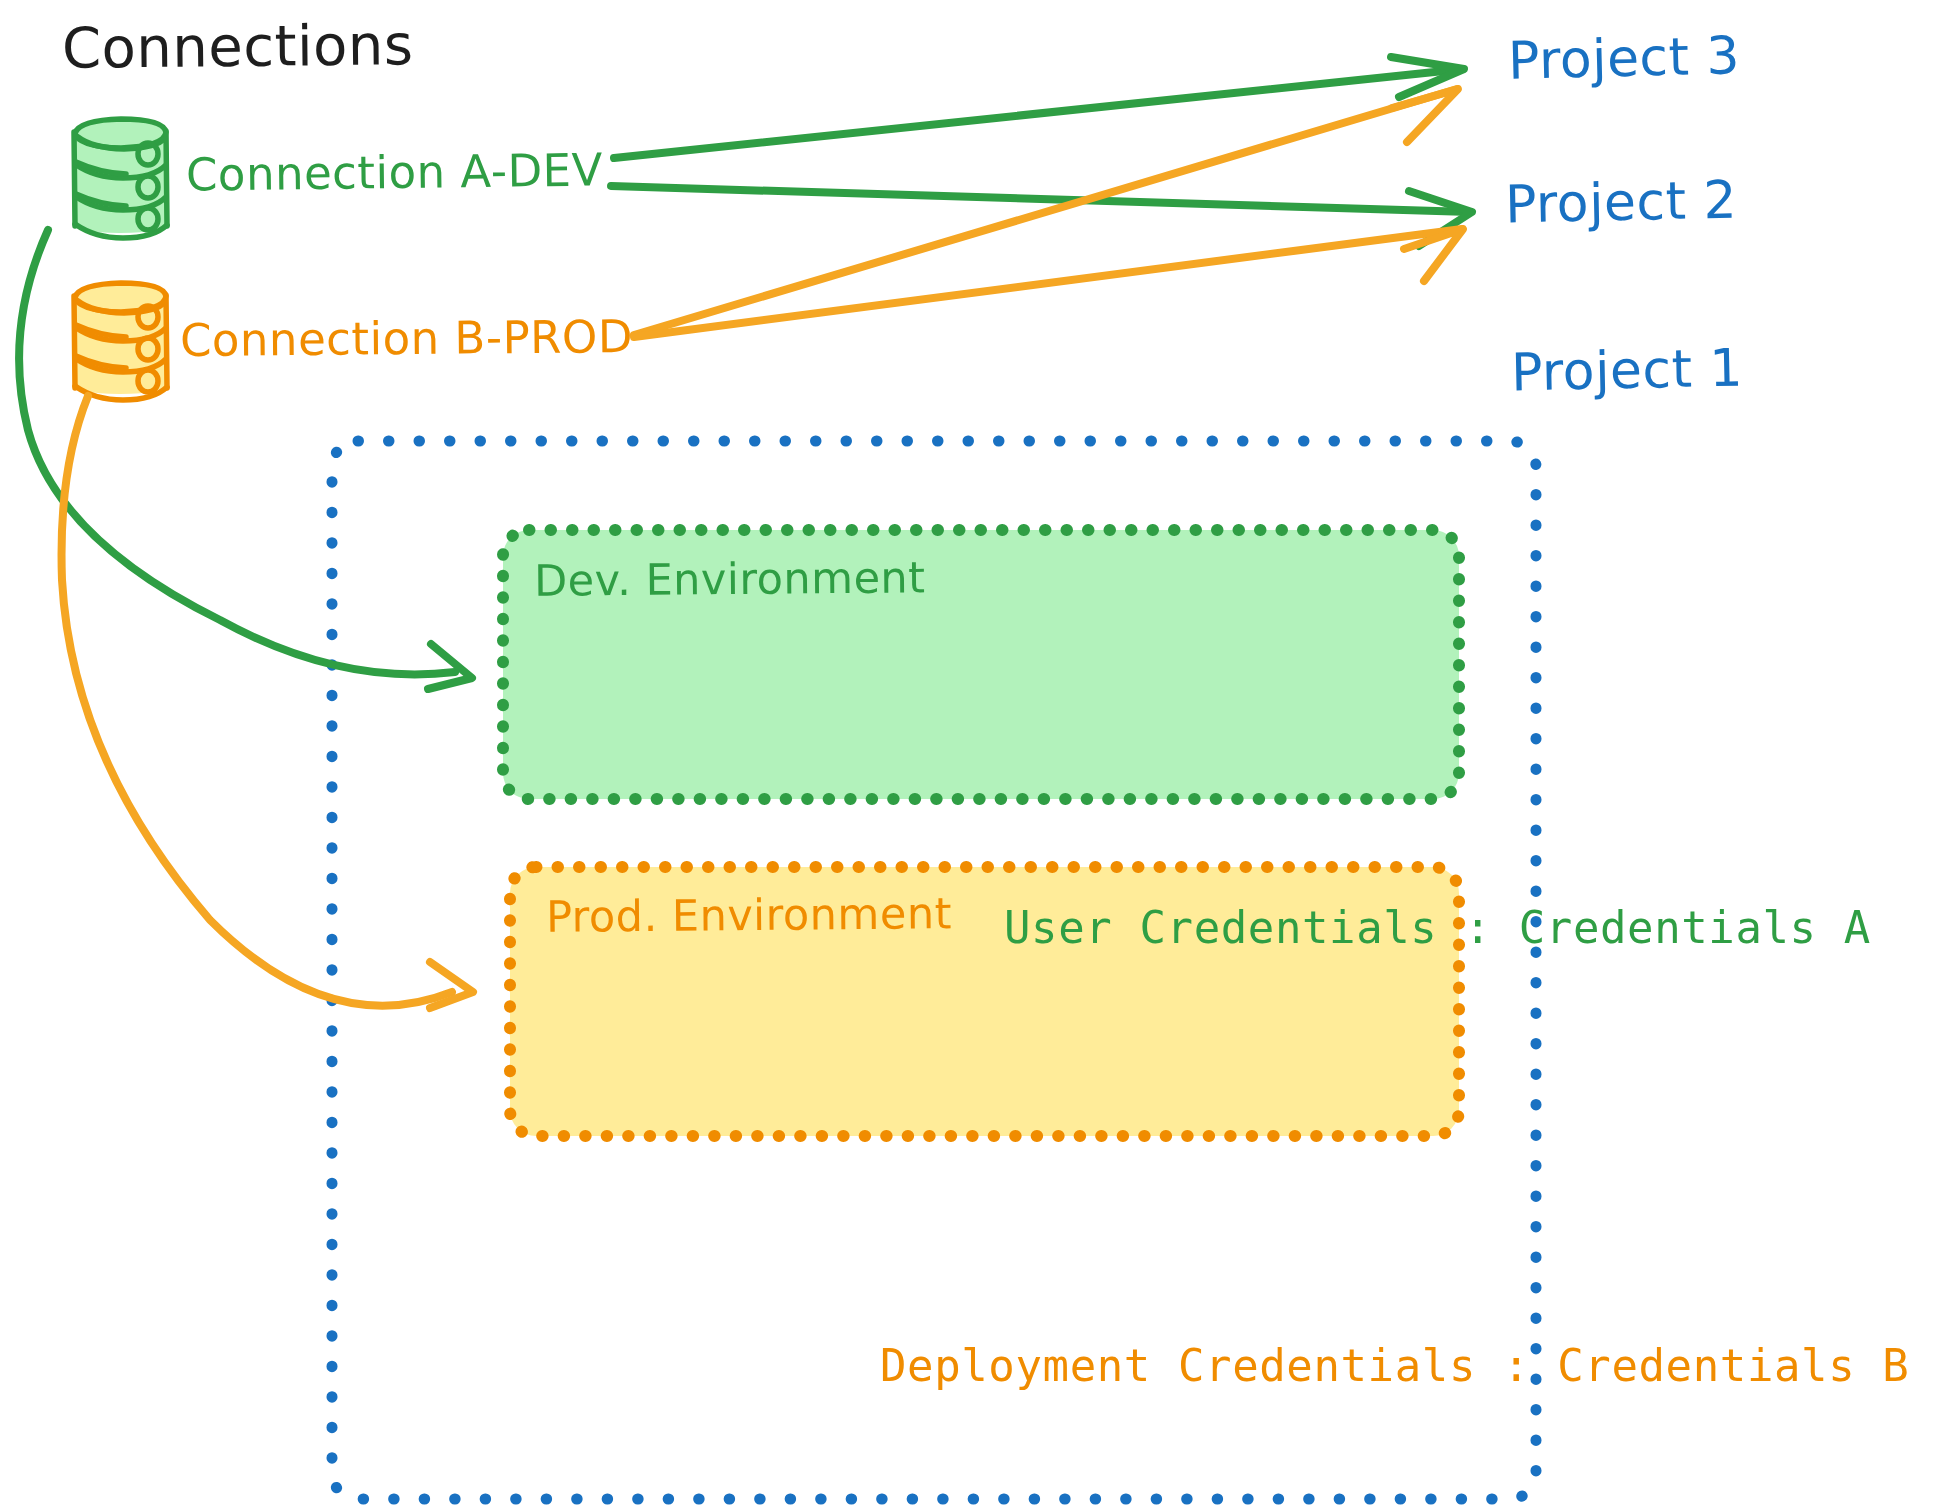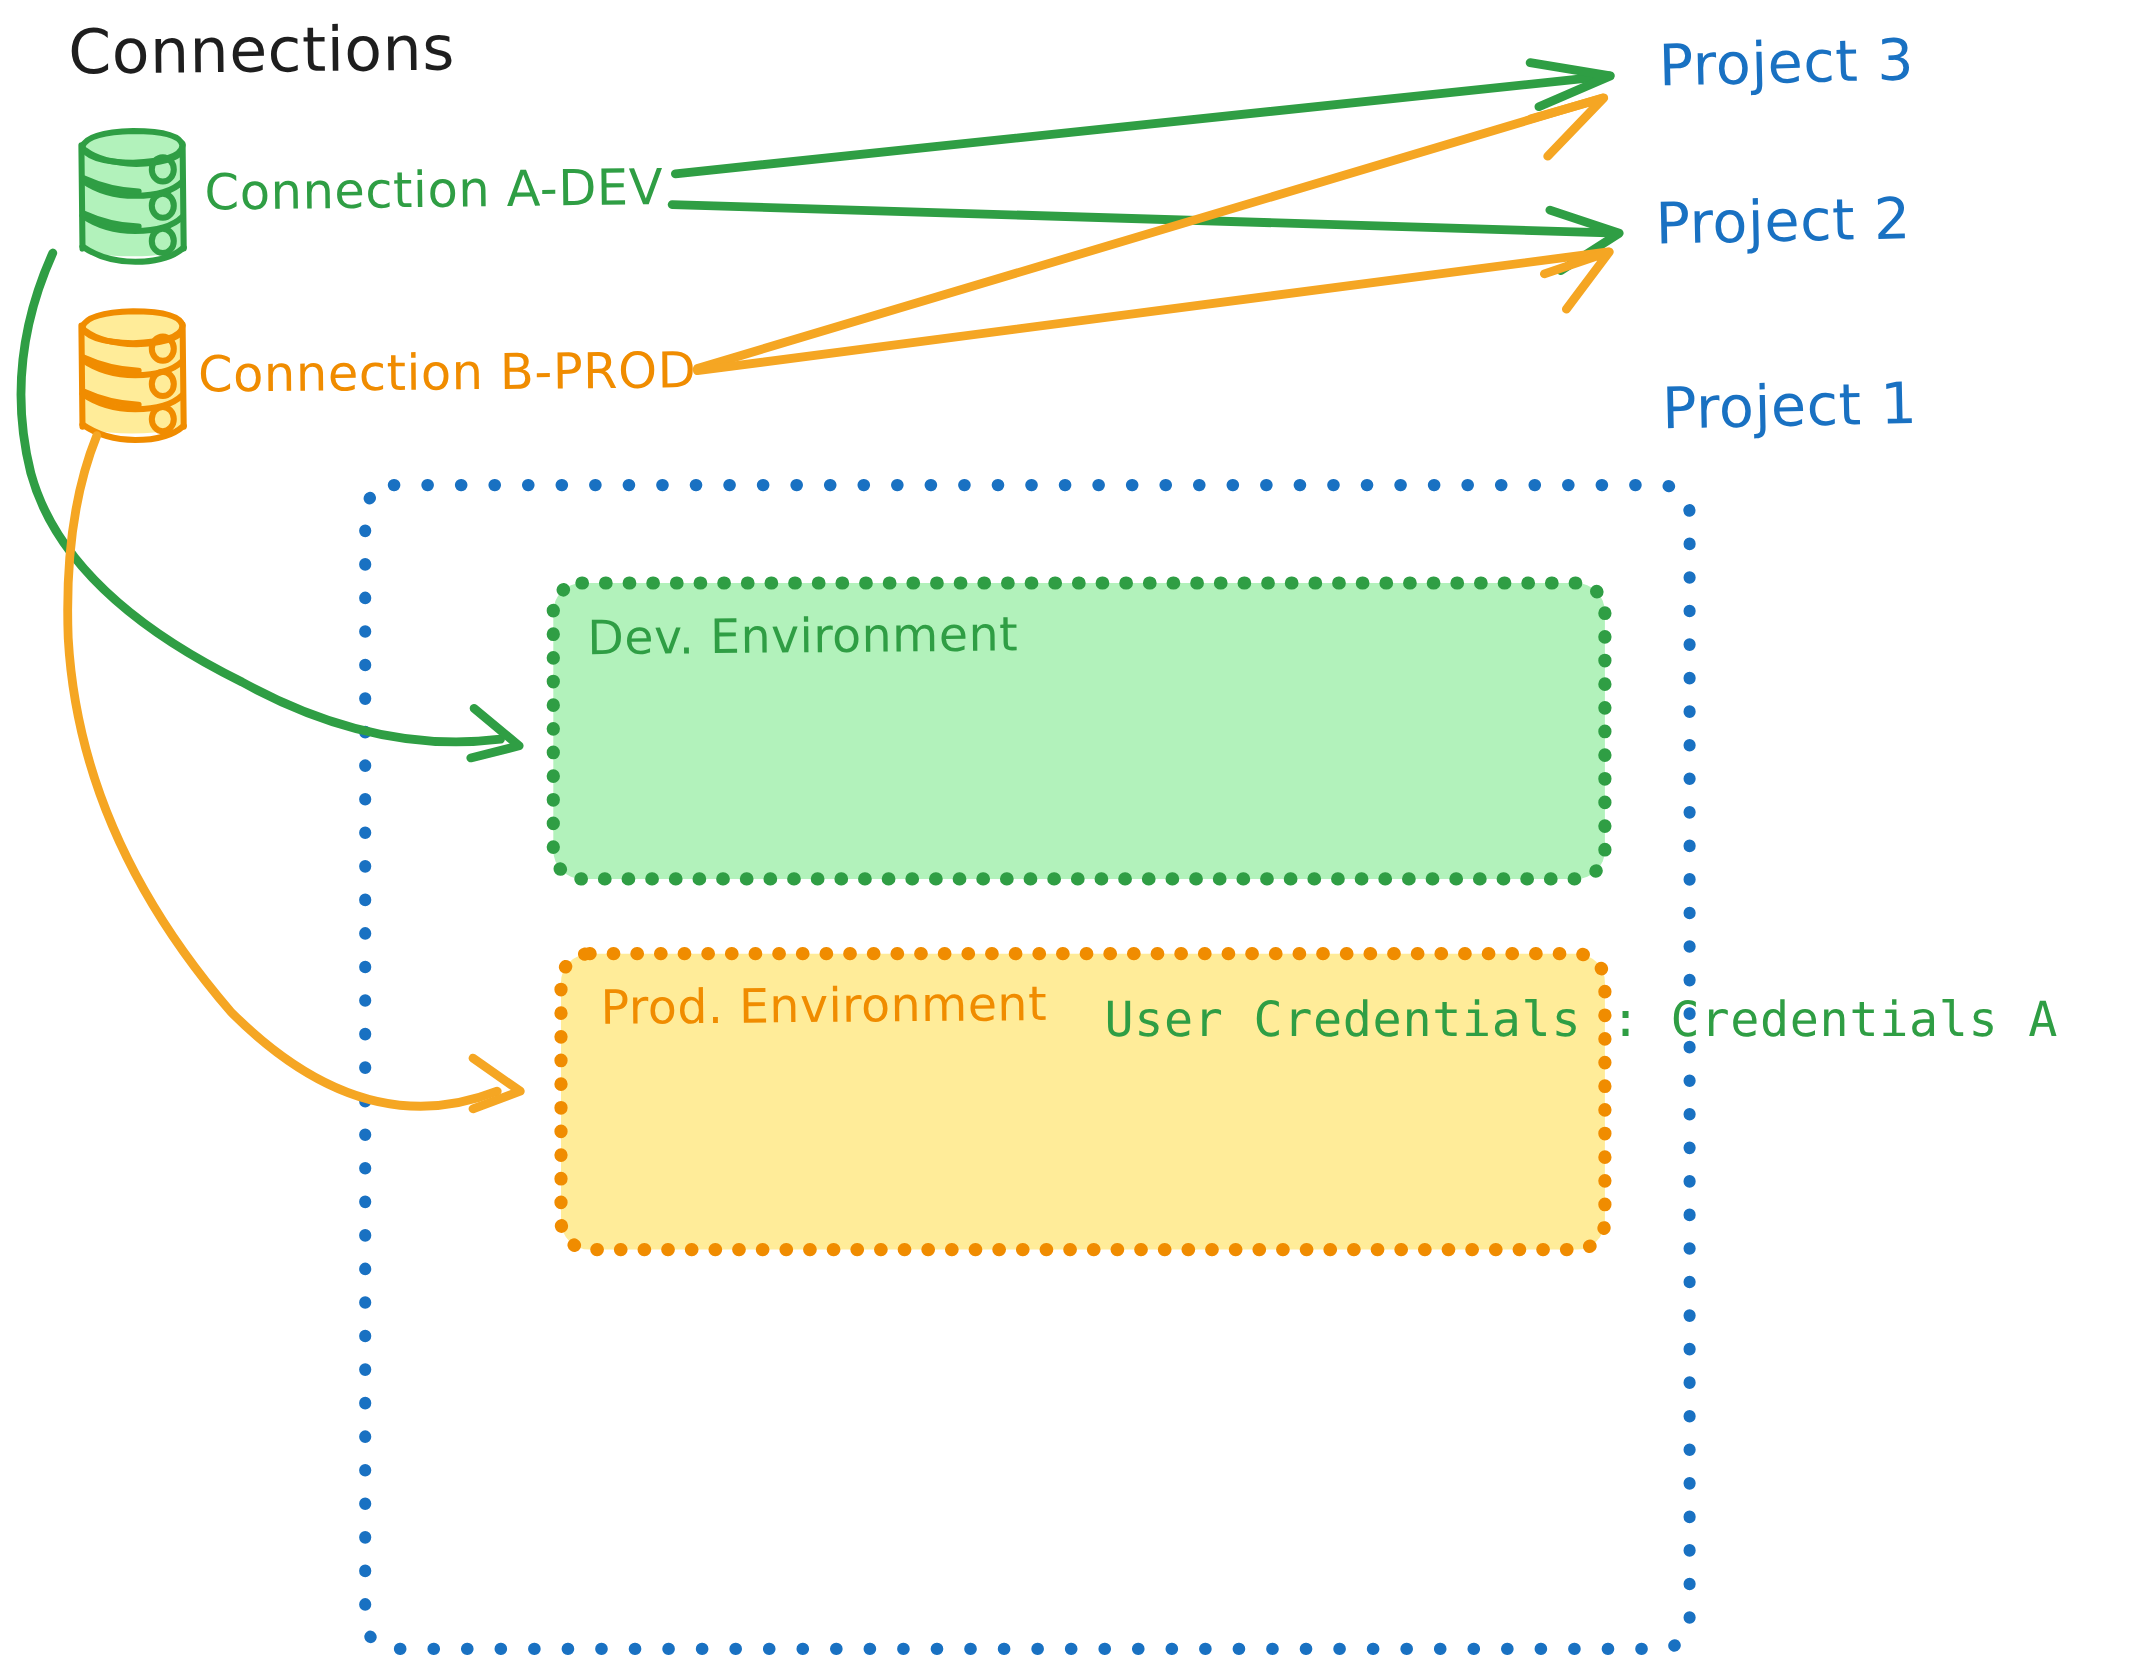--- a/index.html
+++ b/index.html
@@ -201,20 +201,21 @@
   <div class="lbl proj proj-2">Project 2</div>
 
   <div class="lbl proj proj-1">Project 1</div>
 
   <div class="lbl env-title dev-title">Dev. Environment</div>
 
   <div class="lbl cred dev-cred">User Credentials : Credentials A</div>
 
   <div class="lbl env-title prod-title">Prod. Environment</div>
 
+  <div class="lbl cred prod-cred">Deployment Credentials : Credentials B</div>
 
   <div class="hit project1-box"></div>
   <div class="hit dev-box"></div>
   <div class="hit prod-box"></div>
   <div class="hit db-green"></div>
   <div class="hit db-orange"></div>
 
 </div>
 
 </body></html>

